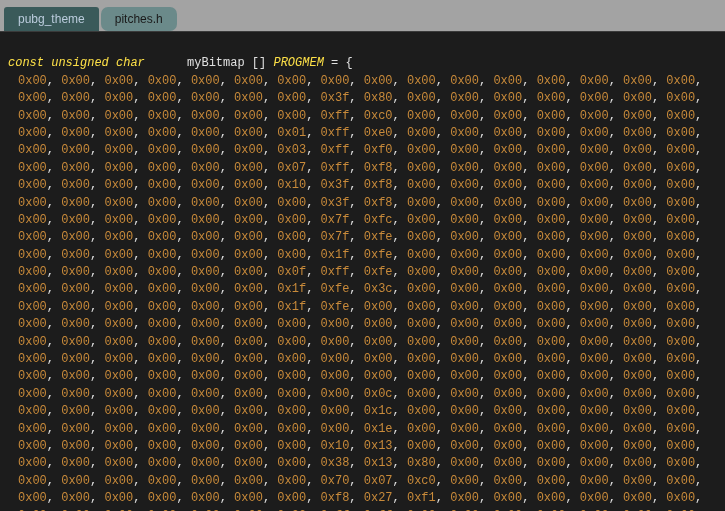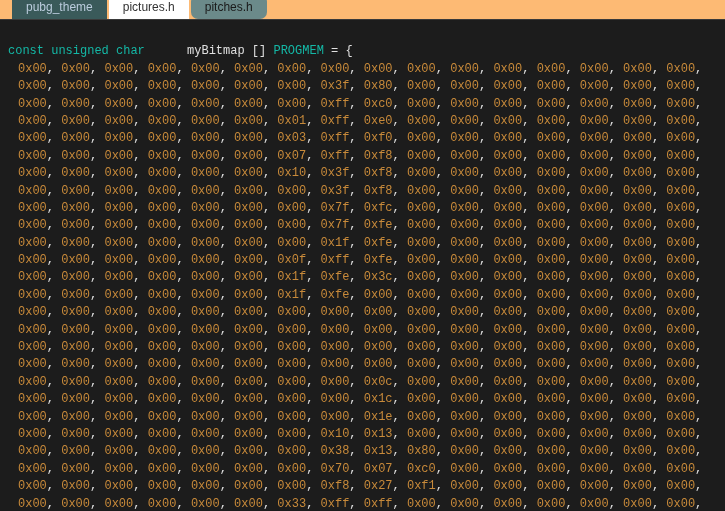--- a/index.html
+++ b/index.html
@@ -5,25 +5,25 @@
   * { margin: 0; padding: 0; box-sizing: border-box; }
   body {
     background: #1e1e1e;
     font-family: 'Consolas', 'Monaco', 'Courier New', monospace;
     font-size: 12px;
     width: 725px;
     height: 511px;
     overflow: hidden;
   }
   .tab-bar {
-    background: #fdba74;
-    height: 20px;
+    background: #a3a3a3;
+    height: 32px;
     display: flex;
     align-items: flex-end;
-    padding-left: 12px;
+    padding-left: 4px;
     border-bottom: 1px solid #3a3a3a;
   }
   .tab {
     padding: 5px 14px;
     font-size: 12px;
     color: #c0c0c0;
     background: #3a5a5a;
     margin-right: 2px;
     border-radius: 3px 3px 0 0;
     cursor: pointer;
@@ -39,31 +39,30 @@
     border-radius: 7px;
   }
   .editor {
     background: #1c1c1c;
     padding: 6px 8px;
     line-height: 1.45;
     white-space: pre;
     font-size: 12px;
     color: #e0e0e0;
   }
-  .kw { color: #14b8a6; }
+  .kw { color: #fde047; font-style: italic; }
   .id { color: #e0e0e0; margin-left: 35px; }
   .br { color: #e0e0e0; }
   .hex { color: #c88a3a; }
   .comma { color: #e0e0e0; }
   .line { display: block; padding-left: 10px; }
   .decl { display: block; }
 </style>
 </head>
 <body>
 
 <div class="tab-bar">
   <div class="tab" style="background:#3a5a5a;color:#bcd;">pubg_theme</div>
-  <div class="tab active">pictures.h</div>
   <div class="tab inactive">pitches.h</div>
 </div>
 
 <div class="editor">
 <span class="decl"><span class="kw">const unsigned char</span> <span class="id">myBitmap</span> <span class="br">[]</span> <span class="kw">PROGMEM</span> <span class="br">= {</span></span><div id="hex-body"><span class="line"><span class="hex">0x00</span><span class="comma">, </span><span class="hex">0x00</span><span class="comma">, </span><span class="hex">0x00</span><span class="comma">, </span><span class="hex">0x00</span><span class="comma">, </span><span class="hex">0x00</span><span class="comma">, </span><span class="hex">0x00</span><span class="comma">, </span><span class="hex">0x00</span><span class="comma">, </span><span class="hex">0x00</span><span class="comma">, </span><span class="hex">0x00</span><span class="comma">, </span><span class="hex">0x00</span><span class="comma">, </span><span class="hex">0x00</span><span class="comma">, </span><span class="hex">0x00</span><span class="comma">, </span><span class="hex">0x00</span><span class="comma">, </span><span class="hex">0x00</span><span class="comma">, </span><span class="hex">0x00</span><span class="comma">, </span><span class="hex">0x00</span><span class="comma">, </span></span><span class="line"><span class="hex">0x00</span><span class="comma">, </span><span class="hex">0x00</span><span class="comma">, </span><span class="hex">0x00</span><span class="comma">, </span><span class="hex">0x00</span><span class="comma">, </span><span class="hex">0x00</span><span class="comma">, </span><span class="hex">0x00</span><span class="comma">, </span><span class="hex">0x00</span><span class="comma">, </span><span class="hex">0x3f</span><span class="comma">, </span><span class="hex">0x80</span><span class="comma">, </span><span class="hex">0x00</span><span class="comma">, </span><span class="hex">0x00</span><span class="comma">, </span><span class="hex">0x00</span><span class="comma">, </span><span class="hex">0x00</span><span class="comma">, </span><span class="hex">0x00</span><span class="comma">, </span><span class="hex">0x00</span><span class="comma">, </span><span class="hex">0x00</span><span class="comma">, </span></span><span class="line"><span class="hex">0x00</span><span class="comma">, </span><span class="hex">0x00</span><span class="comma">, </span><span class="hex">0x00</span><span class="comma">, </span><span class="hex">0x00</span><span class="comma">, </span><span class="hex">0x00</span><span class="comma">, </span><span class="hex">0x00</span><span class="comma">, </span><span class="hex">0x00</span><span class="comma">, </span><span class="hex">0xff</span><span class="comma">, </span><span class="hex">0xc0</span><span class="comma">, </span><span class="hex">0x00</span><span class="comma">, </span><span class="hex">0x00</span><span class="comma">, </span><span class="hex">0x00</span><span class="comma">, </span><span class="hex">0x00</span><span class="comma">, </span><span class="hex">0x00</span><span class="comma">, </span><span class="hex">0x00</span><span class="comma">, </span><span class="hex">0x00</span><span class="comma">, </span></span><span class="line"><span class="hex">0x00</span><span class="comma">, </span><span class="hex">0x00</span><span class="comma">, </span><span class="hex">0x00</span><span class="comma">, </span><span class="hex">0x00</span><span class="comma">, </span><span class="hex">0x00</span><span class="comma">, </span><span class="hex">0x00</span><span class="comma">, </span><span class="hex">0x01</span><span class="comma">, </span><span class="hex">0xff</span><span class="comma">, </span><span class="hex">0xe0</span><span class="comma">, </span><span class="hex">0x00</span><span class="comma">, </span><span class="hex">0x00</span><span class="comma">, </span><span class="hex">0x00</span><span class="comma">, </span><span class="hex">0x00</span><span class="comma">, </span><span class="hex">0x00</span><span class="comma">, </span><span class="hex">0x00</span><span class="comma">, </span><span class="hex">0x00</span><span class="comma">, </span></span><span class="line"><span class="hex">0x00</span><span class="comma">, </span><span class="hex">0x00</span><span class="comma">, </span><span class="hex">0x00</span><span class="comma">, </span><span class="hex">0x00</span><span class="comma">, </span><span class="hex">0x00</span><span class="comma">, </span><span class="hex">0x00</span><span class="comma">, </span><span class="hex">0x03</span><span class="comma">, </span><span class="hex">0xff</span><span class="comma">, </span><span class="hex">0xf0</span><span class="comma">, </span><span class="hex">0x00</span><span class="comma">, </span><span class="hex">0x00</span><span class="comma">, </span><span class="hex">0x00</span><span class="comma">, </span><span class="hex">0x00</span><span class="comma">, </span><span class="hex">0x00</span><span class="comma">, </span><span class="hex">0x00</span><span class="comma">, </span><span class="hex">0x00</span><span class="comma">, </span></span><span class="line"><span class="hex">0x00</span><span class="comma">, </span><span class="hex">0x00</span><span class="comma">, </span><span class="hex">0x00</span><span class="comma">, </span><span class="hex">0x00</span><span class="comma">, </span><span class="hex">0x00</span><span class="comma">, </span><span class="hex">0x00</span><span class="comma">, </span><span class="hex">0x07</span><span class="comma">, </span><span class="hex">0xff</span><span class="comma">, </span><span class="hex">0xf8</span><span class="comma">, </span><span class="hex">0x00</span><span class="comma">, </span><span class="hex">0x00</span><span class="comma">, </span><span class="hex">0x00</span><span class="comma">, </span><span class="hex">0x00</span><span class="comma">, </span><span class="hex">0x00</span><span class="comma">, </span><span class="hex">0x00</span><span class="comma">, </span><span class="hex">0x00</span><span class="comma">, </span></span><span class="line"><span class="hex">0x00</span><span class="comma">, </span><span class="hex">0x00</span><span class="comma">, </span><span class="hex">0x00</span><span class="comma">, </span><span class="hex">0x00</span><span class="comma">, </span><span class="hex">0x00</span><span class="comma">, </span><span class="hex">0x00</span><span class="comma">, </span><span class="hex">0x10</span><span class="comma">, </span><span class="hex">0x3f</span><span class="comma">, </span><span class="hex">0xf8</span><span class="comma">, </span><span class="hex">0x00</span><span class="comma">, </span><span class="hex">0x00</span><span class="comma">, </span><span class="hex">0x00</span><span class="comma">, </span><span class="hex">0x00</span><span class="comma">, </span><span class="hex">0x00</span><span class="comma">, </span><span class="hex">0x00</span><span class="comma">, </span><span class="hex">0x00</span><span class="comma">, </span></span><span class="line"><span class="hex">0x00</span><span class="comma">, </span><span class="hex">0x00</span><span class="comma">, </span><span class="hex">0x00</span><span class="comma">, </span><span class="hex">0x00</span><span class="comma">, </span><span class="hex">0x00</span><span class="comma">, </span><span class="hex">0x00</span><span class="comma">, </span><span class="hex">0x00</span><span class="comma">, </span><span class="hex">0x3f</span><span class="comma">, </span><span class="hex">0xf8</span><span class="comma">, </span><span class="hex">0x00</span><span class="comma">, </span><span class="hex">0x00</span><span class="comma">, </span><span class="hex">0x00</span><span class="comma">, </span><span class="hex">0x00</span><span class="comma">, </span><span class="hex">0x00</span><span class="comma">, </span><span class="hex">0x00</span><span class="comma">, </span><span class="hex">0x00</span><span class="comma">, </span></span><span class="line"><span class="hex">0x00</span><span class="comma">, </span><span class="hex">0x00</span><span class="comma">, </span><span class="hex">0x00</span><span class="comma">, </span><span class="hex">0x00</span><span class="comma">, </span><span class="hex">0x00</span><span class="comma">, </span><span class="hex">0x00</span><span class="comma">, </span><span class="hex">0x00</span><span class="comma">, </span><span class="hex">0x7f</span><span class="comma">, </span><span class="hex">0xfc</span><span class="comma">, </span><span class="hex">0x00</span><span class="comma">, </span><span class="hex">0x00</span><span class="comma">, </span><span class="hex">0x00</span><span class="comma">, </span><span class="hex">0x00</span><span class="comma">, </span><span class="hex">0x00</span><span class="comma">, </span><span class="hex">0x00</span><span class="comma">, </span><span class="hex">0x00</span><span class="comma">, </span></span><span class="line"><span class="hex">0x00</span><span class="comma">, </span><span class="hex">0x00</span><span class="comma">, </span><span class="hex">0x00</span><span class="comma">, </span><span class="hex">0x00</span><span class="comma">, </span><span class="hex">0x00</span><span class="comma">, </span><span class="hex">0x00</span><span class="comma">, </span><span class="hex">0x00</span><span class="comma">, </span><span class="hex">0x7f</span><span class="comma">, </span><span class="hex">0xfe</span><span class="comma">, </span><span class="hex">0x00</span><span class="comma">, </span><span class="hex">0x00</span><span class="comma">, </span><span class="hex">0x00</span><span class="comma">, </span><span class="hex">0x00</span><span class="comma">, </span><span class="hex">0x00</span><span class="comma">, </span><span class="hex">0x00</span><span class="comma">, </span><span class="hex">0x00</span><span class="comma">, </span></span><span class="line"><span class="hex">0x00</span><span class="comma">, </span><span class="hex">0x00</span><span class="comma">, </span><span class="hex">0x00</span><span class="comma">, </span><span class="hex">0x00</span><span class="comma">, </span><span class="hex">0x00</span><span class="comma">, </span><span class="hex">0x00</span><span class="comma">, </span><span class="hex">0x00</span><span class="comma">, </span><span class="hex">0x1f</span><span class="comma">, </span><span class="hex">0xfe</span><span class="comma">, </span><span class="hex">0x00</span><span class="comma">, </span><span class="hex">0x00</span><span class="comma">, </span><span class="hex">0x00</span><span class="comma">, </span><span class="hex">0x00</span><span class="comma">, </span><span class="hex">0x00</span><span class="comma">, </span><span class="hex">0x00</span><span class="comma">, </span><span class="hex">0x00</span><span class="comma">, </span></span><span class="line"><span class="hex">0x00</span><span class="comma">, </span><span class="hex">0x00</span><span class="comma">, </span><span class="hex">0x00</span><span class="comma">, </span><span class="hex">0x00</span><span class="comma">, </span><span class="hex">0x00</span><span class="comma">, </span><span class="hex">0x00</span><span class="comma">, </span><span class="hex">0x0f</span><span class="comma">, </span><span class="hex">0xff</span><span class="comma">, </span><span class="hex">0xfe</span><span class="comma">, </span><span class="hex">0x00</span><span class="comma">, </span><span class="hex">0x00</span><span class="comma">, </span><span class="hex">0x00</span><span class="comma">, </span><span class="hex">0x00</span><span class="comma">, </span><span class="hex">0x00</span><span class="comma">, </span><span class="hex">0x00</span><span class="comma">, </span><span class="hex">0x00</span><span class="comma">, </span></span><span class="line"><span class="hex">0x00</span><span class="comma">, </span><span class="hex">0x00</span><span class="comma">, </span><span class="hex">0x00</span><span class="comma">, </span><span class="hex">0x00</span><span class="comma">, </span><span class="hex">0x00</span><span class="comma">, </span><span class="hex">0x00</span><span class="comma">, </span><span class="hex">0x1f</span><span class="comma">, </span><span class="hex">0xfe</span><span class="comma">, </span><span class="hex">0x3c</span><span class="comma">, </span><span class="hex">0x00</span><span class="comma">, </span><span class="hex">0x00</span><span class="comma">, </span><span class="hex">0x00</span><span class="comma">, </span><span class="hex">0x00</span><span class="comma">, </span><span class="hex">0x00</span><span class="comma">, </span><span class="hex">0x00</span><span class="comma">, </span><span class="hex">0x00</span><span class="comma">, </span></span><span class="line"><span class="hex">0x00</span><span class="comma">, </span><span class="hex">0x00</span><span class="comma">, </span><span class="hex">0x00</span><span class="comma">, </span><span class="hex">0x00</span><span class="comma">, </span><span class="hex">0x00</span><span class="comma">, </span><span class="hex">0x00</span><span class="comma">, </span><span class="hex">0x1f</span><span class="comma">, </span><span class="hex">0xfe</span><span class="comma">, </span><span class="hex">0x00</span><span class="comma">, </span><span class="hex">0x00</span><span class="comma">, </span><span class="hex">0x00</span><span class="comma">, </span><span class="hex">0x00</span><span class="comma">, </span><span class="hex">0x00</span><span class="comma">, </span><span class="hex">0x00</span><span class="comma">, </span><span class="hex">0x00</span><span class="comma">, </span><span class="hex">0x00</span><span class="comma">, </span></span><span class="line"><span class="hex">0x00</span><span class="comma">, </span><span class="hex">0x00</span><span class="comma">, </span><span class="hex">0x00</span><span class="comma">, </span><span class="hex">0x00</span><span class="comma">, </span><span class="hex">0x00</span><span class="comma">, </span><span class="hex">0x00</span><span class="comma">, </span><span class="hex">0x00</span><span class="comma">, </span><span class="hex">0x00</span><span class="comma">, </span><span class="hex">0x00</span><span class="comma">, </span><span class="hex">0x00</span><span class="comma">, </span><span class="hex">0x00</span><span class="comma">, </span><span class="hex">0x00</span><span class="comma">, </span><span class="hex">0x00</span><span class="comma">, </span><span class="hex">0x00</span><span class="comma">, </span><span class="hex">0x00</span><span class="comma">, </span><span class="hex">0x00</span><span class="comma">, </span></span><span class="line"><span class="hex">0x00</span><span class="comma">, </span><span class="hex">0x00</span><span class="comma">, </span><span class="hex">0x00</span><span class="comma">, </span><span class="hex">0x00</span><span class="comma">, </span><span class="hex">0x00</span><span class="comma">, </span><span class="hex">0x00</span><span class="comma">, </span><span class="hex">0x00</span><span class="comma">, </span><span class="hex">0x00</span><span class="comma">, </span><span class="hex">0x00</span><span class="comma">, </span><span class="hex">0x00</span><span class="comma">, </span><span class="hex">0x00</span><span class="comma">, </span><span class="hex">0x00</span><span class="comma">, </span><span class="hex">0x00</span><span class="comma">, </span><span class="hex">0x00</span><span class="comma">, </span><span class="hex">0x00</span><span class="comma">, </span><span class="hex">0x00</span><span class="comma">, </span></span><span class="line"><span class="hex">0x00</span><span class="comma">, </span><span class="hex">0x00</span><span class="comma">, </span><span class="hex">0x00</span><span class="comma">, </span><span class="hex">0x00</span><span class="comma">, </span><span class="hex">0x00</span><span class="comma">, </span><span class="hex">0x00</span><span class="comma">, </span><span class="hex">0x00</span><span class="comma">, </span><span class="hex">0x00</span><span class="comma">, </span><span class="hex">0x00</span><span class="comma">, </span><span class="hex">0x00</span><span class="comma">, </span><span class="hex">0x00</span><span class="comma">, </span><span class="hex">0x00</span><span class="comma">, </span><span class="hex">0x00</span><span class="comma">, </span><span class="hex">0x00</span><span class="comma">, </span><span class="hex">0x00</span><span class="comma">, </span><span class="hex">0x00</span><span class="comma">, </span></span><span class="line"><span class="hex">0x00</span><span class="comma">, </span><span class="hex">0x00</span><span class="comma">, </span><span class="hex">0x00</span><span class="comma">, </span><span class="hex">0x00</span><span class="comma">, </span><span class="hex">0x00</span><span class="comma">, </span><span class="hex">0x00</span><span class="comma">, </span><span class="hex">0x00</span><span class="comma">, </span><span class="hex">0x00</span><span class="comma">, </span><span class="hex">0x00</span><span class="comma">, </span><span class="hex">0x00</span><span class="comma">, </span><span class="hex">0x00</span><span class="comma">, </span><span class="hex">0x00</span><span class="comma">, </span><span class="hex">0x00</span><span class="comma">, </span><span class="hex">0x00</span><span class="comma">, </span><span class="hex">0x00</span><span class="comma">, </span><span class="hex">0x00</span><span class="comma">, </span></span><span class="line"><span class="hex">0x00</span><span class="comma">, </span><span class="hex">0x00</span><span class="comma">, </span><span class="hex">0x00</span><span class="comma">, </span><span class="hex">0x00</span><span class="comma">, </span><span class="hex">0x00</span><span class="comma">, </span><span class="hex">0x00</span><span class="comma">, </span><span class="hex">0x00</span><span class="comma">, </span><span class="hex">0x00</span><span class="comma">, </span><span class="hex">0x0c</span><span class="comma">, </span><span class="hex">0x00</span><span class="comma">, </span><span class="hex">0x00</span><span class="comma">, </span><span class="hex">0x00</span><span class="comma">, </span><span class="hex">0x00</span><span class="comma">, </span><span class="hex">0x00</span><span class="comma">, </span><span class="hex">0x00</span><span class="comma">, </span><span class="hex">0x00</span><span class="comma">, </span></span><span class="line"><span class="hex">0x00</span><span class="comma">, </span><span class="hex">0x00</span><span class="comma">, </span><span class="hex">0x00</span><span class="comma">, </span><span class="hex">0x00</span><span class="comma">, </span><span class="hex">0x00</span><span class="comma">, </span><span class="hex">0x00</span><span class="comma">, </span><span class="hex">0x00</span><span class="comma">, </span><span class="hex">0x00</span><span class="comma">, </span><span class="hex">0x1c</span><span class="comma">, </span><span class="hex">0x00</span><span class="comma">, </span><span class="hex">0x00</span><span class="comma">, </span><span class="hex">0x00</span><span class="comma">, </span><span class="hex">0x00</span><span class="comma">, </span><span class="hex">0x00</span><span class="comma">, </span><span class="hex">0x00</span><span class="comma">, </span><span class="hex">0x00</span><span class="comma">, </span></span><span class="line"><span class="hex">0x00</span><span class="comma">, </span><span class="hex">0x00</span><span class="comma">, </span><span class="hex">0x00</span><span class="comma">, </span><span class="hex">0x00</span><span class="comma">, </span><span class="hex">0x00</span><span class="comma">, </span><span class="hex">0x00</span><span class="comma">, </span><span class="hex">0x00</span><span class="comma">, </span><span class="hex">0x00</span><span class="comma">, </span><span class="hex">0x1e</span><span class="comma">, </span><span class="hex">0x00</span><span class="comma">, </span><span class="hex">0x00</span><span class="comma">, </span><span class="hex">0x00</span><span class="comma">, </span><span class="hex">0x00</span><span class="comma">, </span><span class="hex">0x00</span><span class="comma">, </span><span class="hex">0x00</span><span class="comma">, </span><span class="hex">0x00</span><span class="comma">, </span></span><span class="line"><span class="hex">0x00</span><span class="comma">, </span><span class="hex">0x00</span><span class="comma">, </span><span class="hex">0x00</span><span class="comma">, </span><span class="hex">0x00</span><span class="comma">, </span><span class="hex">0x00</span><span class="comma">, </span><span class="hex">0x00</span><span class="comma">, </span><span class="hex">0x00</span><span class="comma">, </span><span class="hex">0x10</span><span class="comma">, </span><span class="hex">0x13</span><span class="comma">, </span><span class="hex">0x00</span><span class="comma">, </span><span class="hex">0x00</span><span class="comma">, </span><span class="hex">0x00</span><span class="comma">, </span><span class="hex">0x00</span><span class="comma">, </span><span class="hex">0x00</span><span class="comma">, </span><span class="hex">0x00</span><span class="comma">, </span><span class="hex">0x00</span><span class="comma">, </span></span><span class="line"><span class="hex">0x00</span><span class="comma">, </span><span class="hex">0x00</span><span class="comma">, </span><span class="hex">0x00</span><span class="comma">, </span><span class="hex">0x00</span><span class="comma">, </span><span class="hex">0x00</span><span class="comma">, </span><span class="hex">0x00</span><span class="comma">, </span><span class="hex">0x00</span><span class="comma">, </span><span class="hex">0x38</span><span class="comma">, </span><span class="hex">0x13</span><span class="comma">, </span><span class="hex">0x80</span><span class="comma">, </span><span class="hex">0x00</span><span class="comma">, </span><span class="hex">0x00</span><span class="comma">, </span><span class="hex">0x00</span><span class="comma">, </span><span class="hex">0x00</span><span class="comma">, </span><span class="hex">0x00</span><span class="comma">, </span><span class="hex">0x00</span><span class="comma">, </span></span><span class="line"><span class="hex">0x00</span><span class="comma">, </span><span class="hex">0x00</span><span class="comma">, </span><span class="hex">0x00</span><span class="comma">, </span><span class="hex">0x00</span><span class="comma">, </span><span class="hex">0x00</span><span class="comma">, </span><span class="hex">0x00</span><span class="comma">, </span><span class="hex">0x00</span><span class="comma">, </span><span class="hex">0x70</span><span class="comma">, </span><span class="hex">0x07</span><span class="comma">, </span><span class="hex">0xc0</span><span class="comma">, </span><span class="hex">0x00</span><span class="comma">, </span><span class="hex">0x00</span><span class="comma">, </span><span class="hex">0x00</span><span class="comma">, </span><span class="hex">0x00</span><span class="comma">, </span><span class="hex">0x00</span><span class="comma">, </span><span class="hex">0x00</span><span class="comma">, </span></span><span class="line"><span class="hex">0x00</span><span class="comma">, </span><span class="hex">0x00</span><span class="comma">, </span><span class="hex">0x00</span><span class="comma">, </span><span class="hex">0x00</span><span class="comma">, </span><span class="hex">0x00</span><span class="comma">, </span><span class="hex">0x00</span><span class="comma">, </span><span class="hex">0x00</span><span class="comma">, </span><span class="hex">0xf8</span><span class="comma">, </span><span class="hex">0x27</span><span class="comma">, </span><span class="hex">0xf1</span><span class="comma">, </span><span class="hex">0x00</span><span class="comma">, </span><span class="hex">0x00</span><span class="comma">, </span><span class="hex">0x00</span><span class="comma">, </span><span class="hex">0x00</span><span class="comma">, </span><span class="hex">0x00</span><span class="comma">, </span><span class="hex">0x00</span><span class="comma">, </span></span><span class="line"><span class="hex">0x00</span><span class="comma">, </span><span class="hex">0x00</span><span class="comma">, </span><span class="hex">0x00</span><span class="comma">, </span><span class="hex">0x00</span><span class="comma">, </span><span class="hex">0x00</span><span class="comma">, </span><span class="hex">0x00</span><span class="comma">, </span><span class="hex">0x33</span><span class="comma">, </span><span class="hex">0xff</span><span class="comma">, </span><span class="hex">0xff</span><span class="comma">, </span><span class="hex">0x00</span><span class="comma">, </span><span class="hex">0x00</span><span class="comma">, </span><span class="hex">0x00</span><span class="comma">, </span><span class="hex">0x00</span><span class="comma">, </span><span class="hex">0x00</span><span class="comma">, </span><span class="hex">0x00</span><span class="comma">, </span><span class="hex">0x00</span><span class="comma">, </span></span></div></div>
 
 </body></html>

